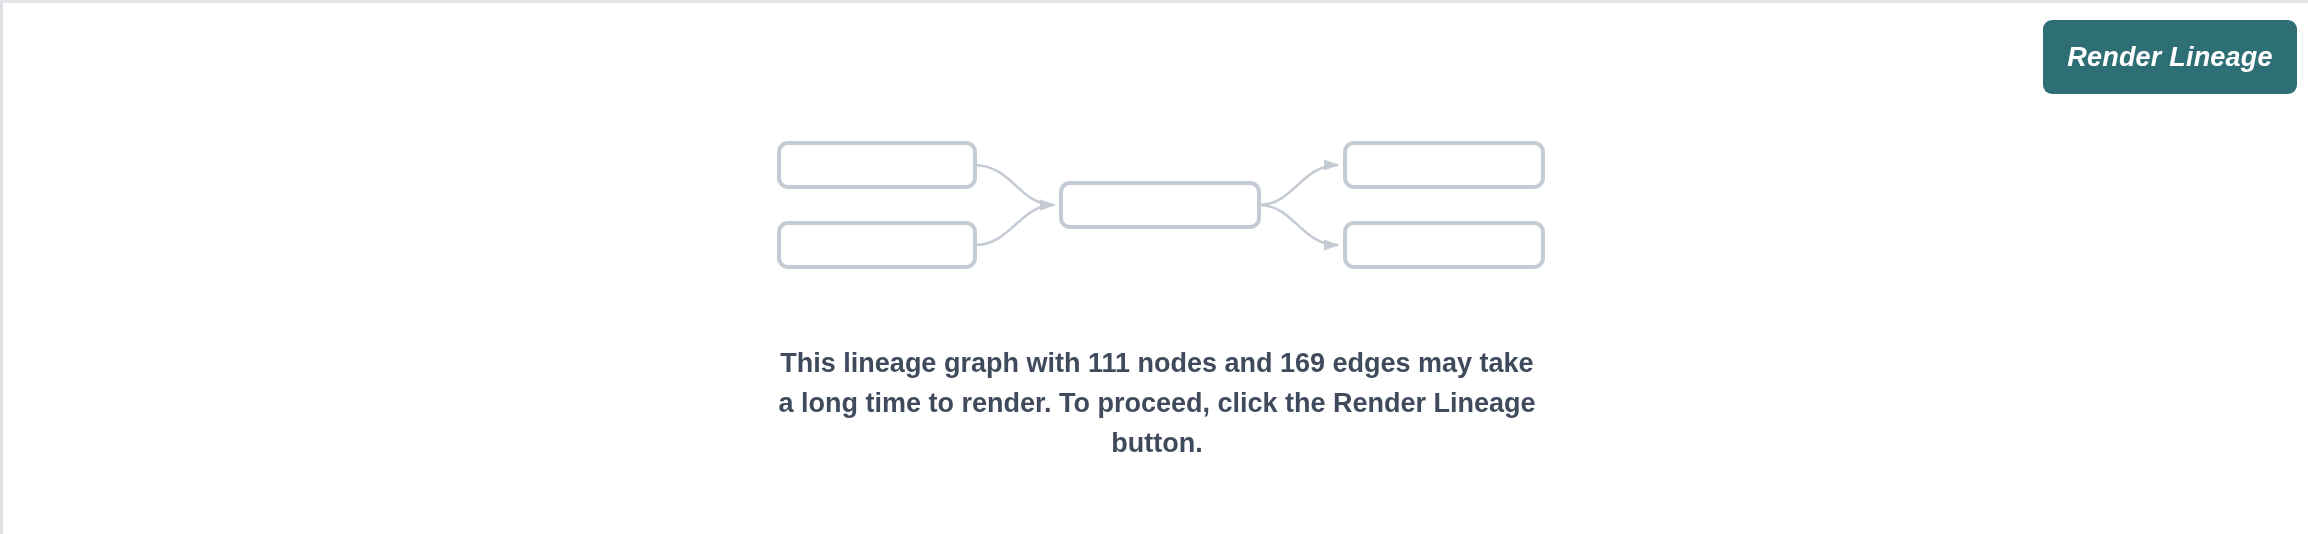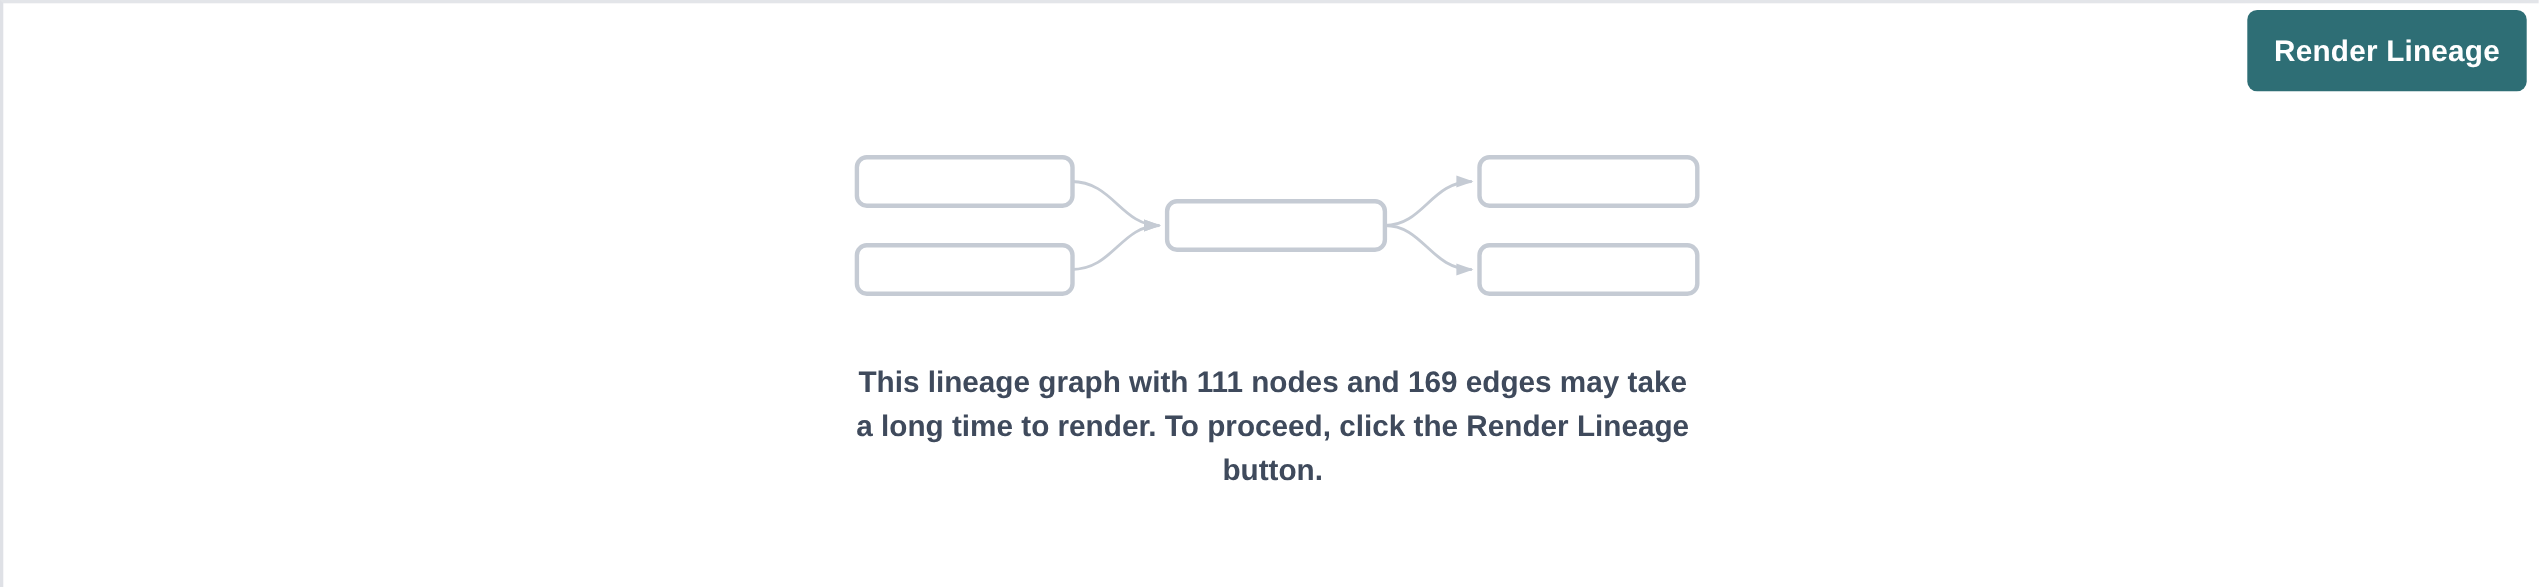--- a/index.html
+++ b/index.html
@@ -21,37 +21,38 @@
     overflow: hidden;
     box-sizing: border-box;
     border-top: 3px solid #e3e5e9;
     border-left: 3px solid #dfe1e6;
   }
 
   
   .render-button {
     position: absolute;
     left: 2040px;
-    top: 6px;
+    top: 17px;
     width: 254px;
     height: 74px;
     background: #2e6e75;
     color: #ffffff;
     border: none;
     border-radius: 9px;
     font-family: "Liberation Sans", sans-serif;
     font-size: 27px;
     font-weight: bold;
     letter-spacing: 0.2px;
     cursor: pointer;
     display: flex;
     align-items: center;
     justify-content: center;
     padding: 0;
     line-height: 1;
+    font-style: italic;
   }
 
   
   .placeholder-graph {
     position: absolute;
     left: 764px;
     top: 128px;
     width: 790px;
     height: 150px;
   }
@@ -86,21 +87,21 @@
   }
   .message-text {
     display: inline-block;
     max-width: 775px;
     color: #3f4a5c;
     font-family: "Liberation Sans", sans-serif;
     font-size: 27px;
     font-weight: bold;
     line-height: 1.48;
     text-align: center;
-    margin: 0;
+    margin: 16px;
   }
 </style>
 </head>
 <body>
 
 <div class="app-root">
 
   <button class="render-button">Render Lineage</button>
 
   <div class="placeholder-graph">

